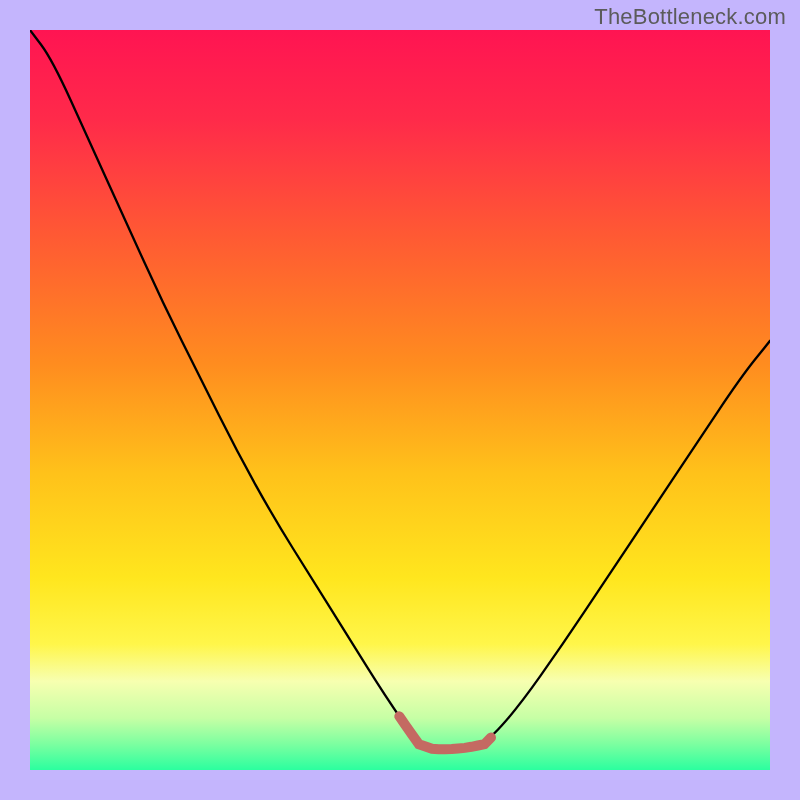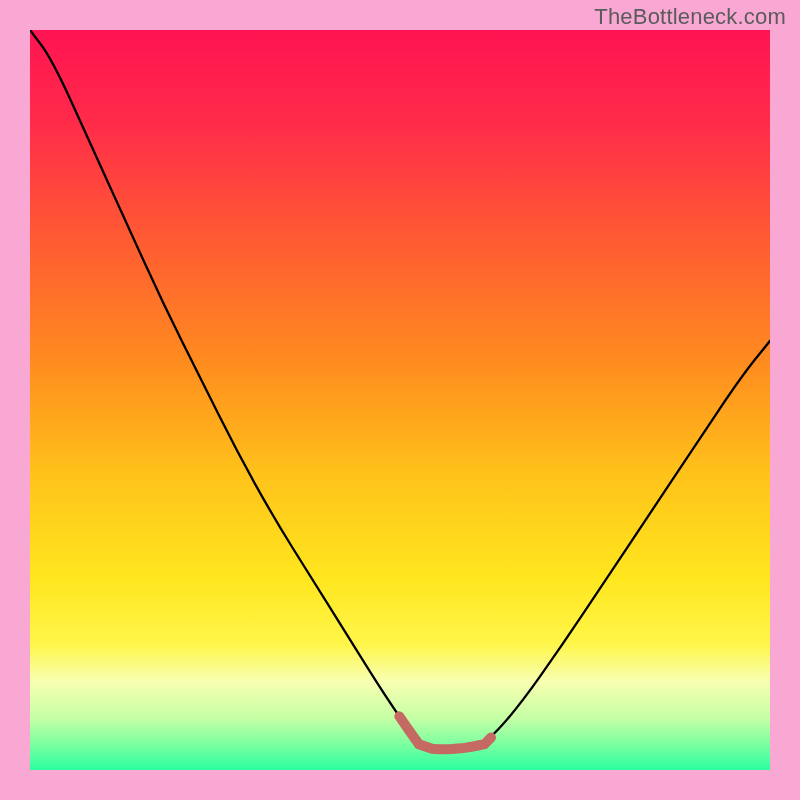--- a/index.html
+++ b/index.html
@@ -8,21 +8,21 @@
     width: 800px;
     height: 800px;
     background: #000;
     font-family: Arial, Helvetica, sans-serif;
     overflow: hidden;
   }
   .frame {
     position: relative;
     width: 800px;
     height: 800px;
-    background: #f9a8d4;
+    background: #c4b5fd;
   }
   .watermark {
     position: absolute;
     top: 4px;
     right: 14px;
     color: #5b5b5b;
     font-size: 22px;
     font-weight: 500;
     letter-spacing: 0.2px;
     z-index: 5;

